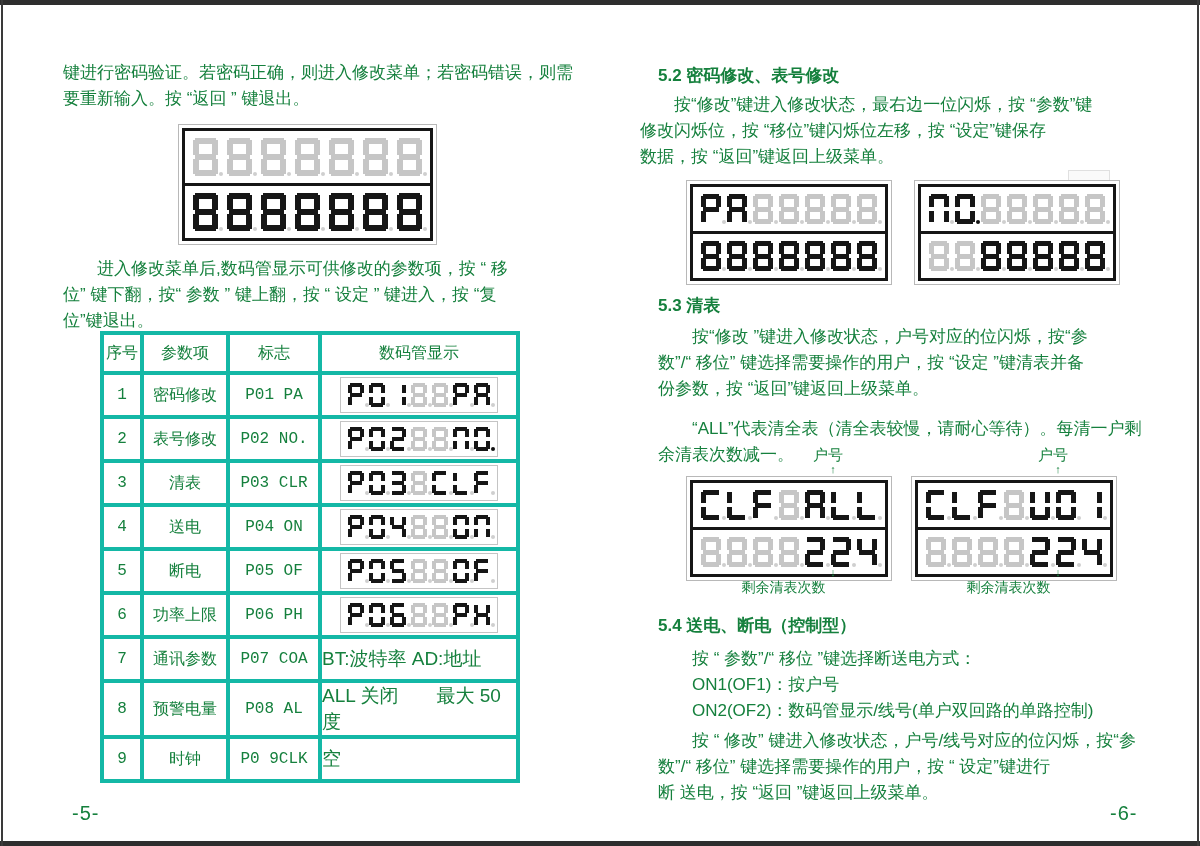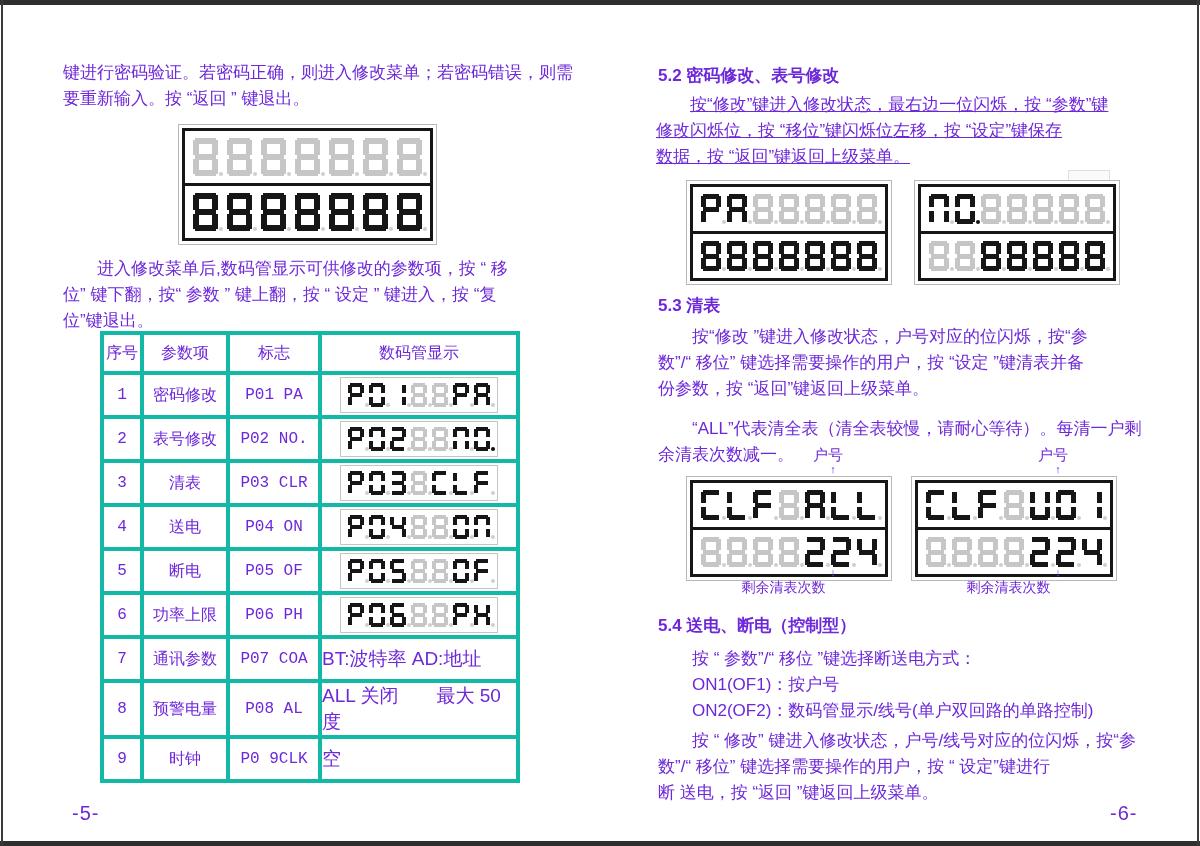--- a/index.html
+++ b/index.html
@@ -1,17 +1,17 @@
 <!DOCTYPE html>
 <html><head>
 <meta charset="utf-8">
 <style>
   html,body{margin:0;padding:0;background:#ffffff;}
   .page{position:relative;width:1200px;height:846px;background:#ffffff;overflow:hidden;
-        font-family:"Liberation Sans","DejaVu Sans",sans-serif;color:#6d28d9;}
+        font-family:"Liberation Sans","DejaVu Sans",sans-serif;color:#15803d;}
   
   .bar-top{position:absolute;left:0;top:0;width:1200px;height:5px;background:#2e2e2e;}
   .bar-bottom{position:absolute;left:0;top:841px;width:1200px;height:5px;background:#2e2e2e;}
   .edge-left{position:absolute;left:1px;top:0;width:2px;height:846px;background:#3a3a3a;}
   .edge-right{position:absolute;left:1197px;top:0;width:2px;height:846px;background:#3a3a3a;}
 
   .blk{position:absolute;}
   .tline{font-size:17px;line-height:26px;white-space:nowrap;}
   .tline.indent{text-indent:2em;}
   .heading{font-size:17px;font-weight:bold;white-space:nowrap;}
@@ -675,21 +675,21 @@
             <div class="cell-text">空</div>
           </td>
         </tr>
       </tbody>
   </table>
 
   <div class="blk pageno" style="left:72px;top:802px;">-5-</div>
 
   <div class="blk heading" style="left:658px;top:64px;">5.2 密码修改、表号修改</div>
 
-  <div class="blk" style="left:656px;top:92px;width:505px;text-decoration:underline;">
+  <div class="blk" style="left:640px;top:92px;width:505px;">
       <div class="tline indent">按“修改”键进入修改状态，最右边一位闪烁，按 “参数”键</div>
       <div class="tline">修改闪烁位，按 “移位”键闪烁位左移，按 “设定”键保存</div>
       <div class="tline">数据，按 “返回”键返回上级菜单。</div>
     </div>
 
   <div class="artifact" style="left:1068px;top:170px;width:40px;height:11px;"></div>
 
   <div class="blk disp-row seg-md" style="left:686px;top:180px;">
     <div class="segbox">
         <div class="seginner">

